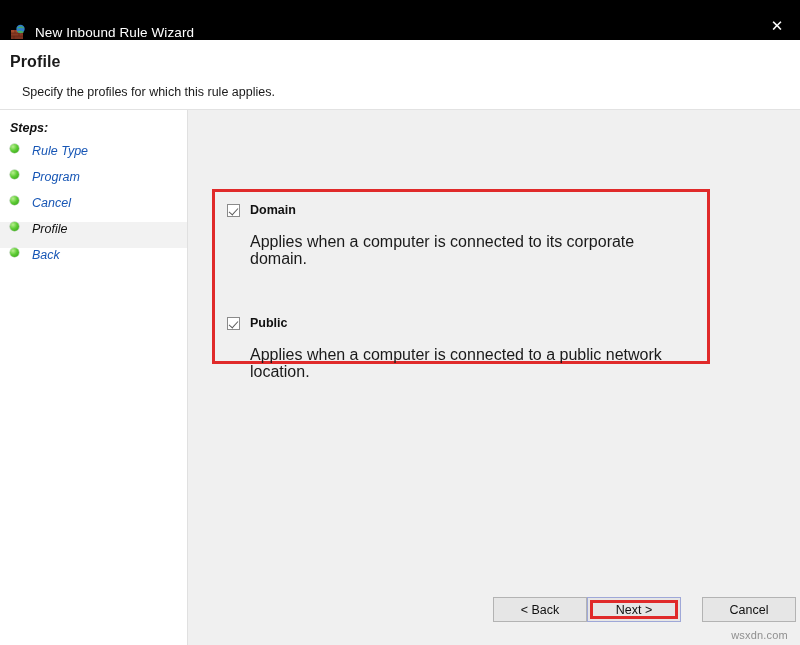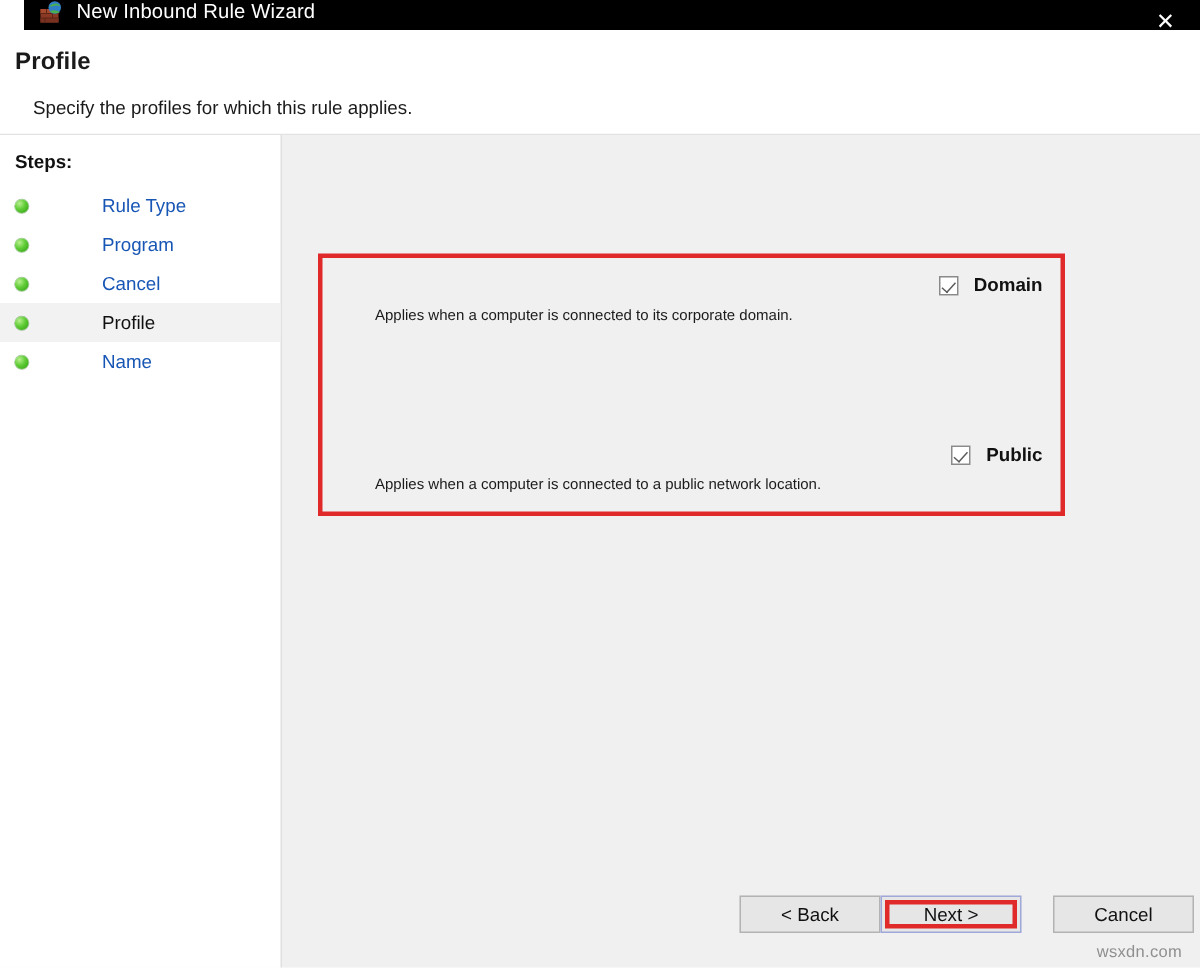--- a/index.html
+++ b/index.html
@@ -19,27 +19,26 @@
     position: relative;
     width: 800px;
     height: 645px;
     background: #ffffff;
     display: flex;
     flex-direction: column;
   }
 
   
   .titlebar {
-    height: 20px;
+    height: 40px;
     background: #000000;
     display: flex;
-    align-items: flex-start;
-    flex: 0 0 auto;
-    position: relative;
-    margin-left: 16px;
+    align-items: flex-end;
+    flex: 0 0 auto;
+    position: relative;
   }
   .titlebar-icon {
     width: 16px;
     height: 16px;
     margin-left: 10px;
     margin-right: 9px;
     position: relative;
     flex: 0 0 auto;
   }
   .titlebar-title {
@@ -98,34 +97,33 @@
 
   
   .sidebar {
     width: 188px;
     flex: 0 0 188px;
     background: #ffffff;
     padding-top: 11px;
     box-sizing: border-box;
     position: relative;
     border-right: 1px solid #e0e0e0;
+    font-style: italic;
   }
   .sidebar-heading {
     font-size: 12.5px;
     font-weight: bold;
     color: #111111;
     margin: 0 0 9px 10px;
   }
   .step {
     display: flex;
-    align-items: center;
     height: 26px;
     padding-left: 10px;
     box-sizing: border-box;
-    gap: 36px;
   }
   .step.current {
     background: #f2f2f2;
   }
   .step-bullet {
     width: 9px;
     height: 9px;
     border-radius: 50%;
     flex: 0 0 auto;
     margin-right: 13px;
@@ -167,21 +165,20 @@
   }
 
   .option {
     position: absolute;
     left: 0;
     right: 0;
   }
   .option-row {
     display: flex;
     align-items: flex-start;
-    justify-content: flex-end;
   }
   .checkbox {
     width: 13px;
     height: 13px;
     border: 1px solid #8a8a8a;
     background: #ffffff;
     box-sizing: border-box;
     flex: 0 0 auto;
     position: relative;
     margin-top: 1px;
@@ -198,24 +195,24 @@
     transform: rotate(42deg);
   }
   .option-label {
     font-size: 12.5px;
     font-weight: bold;
     color: #111111;
     margin-left: 10px;
     line-height: 14px;
   }
   .option-desc {
-    font-size: 10px;
+    font-size: 16px;
     color: #1a1a1a;
     margin-left: 23px;
-    margin-top: 5px;
+    margin-top: 16px;
     line-height: 17px;
     max-width: 420px;
   }
 
   
   .buttonbar {
     position: absolute;
     left: 0;
     right: 0;
     bottom: 0;
@@ -315,21 +312,21 @@
         <span class="step-label">Cancel</span>
       </div>
 
       <div class="step current">
         <span class="step-bullet"></span>
         <span class="step-label">Profile</span>
       </div>
 
       <div class="step">
         <span class="step-bullet"></span>
-        <span class="step-label">Name</span>
+        <span class="step-label">Back</span>
       </div>
     </div>
 
     <div class="content">
 
 
       <div class="options-box">
 
         <div class="option" style="left:12px; right:12px; top:11px;">
           <div class="option-row">

